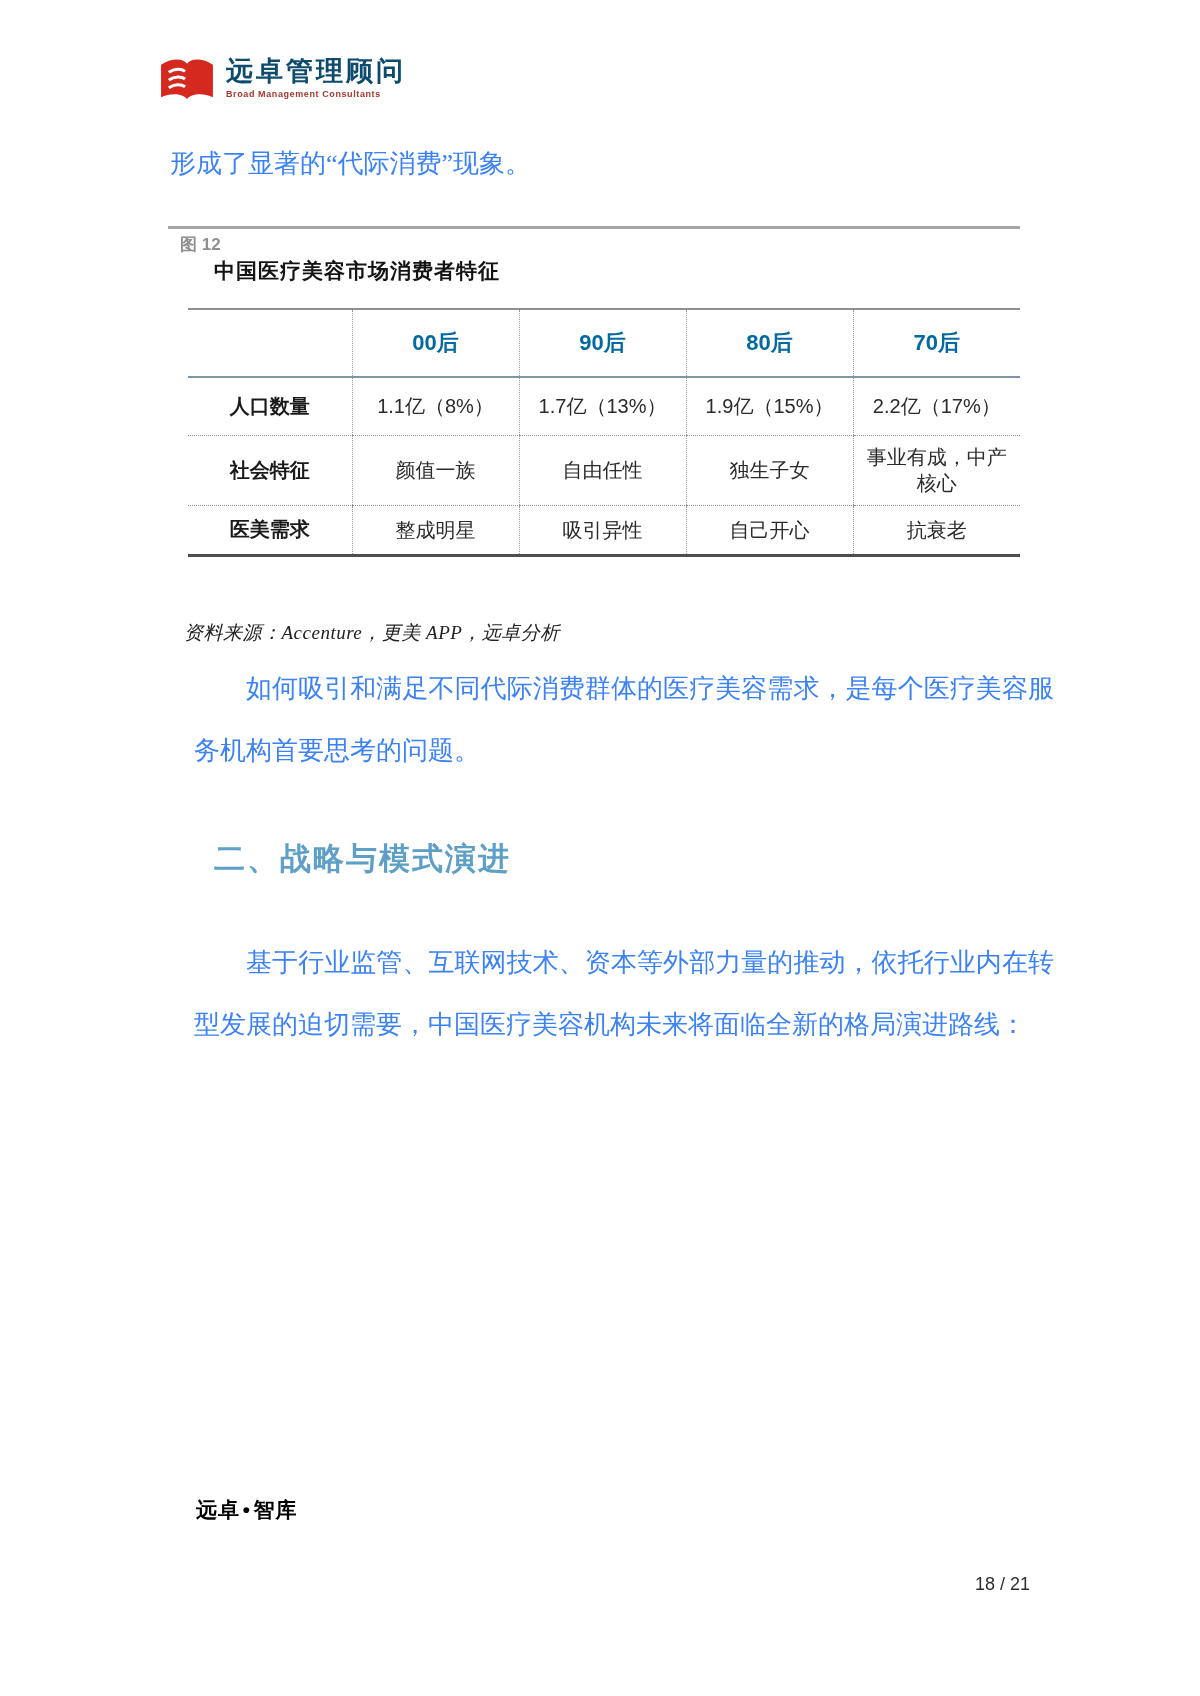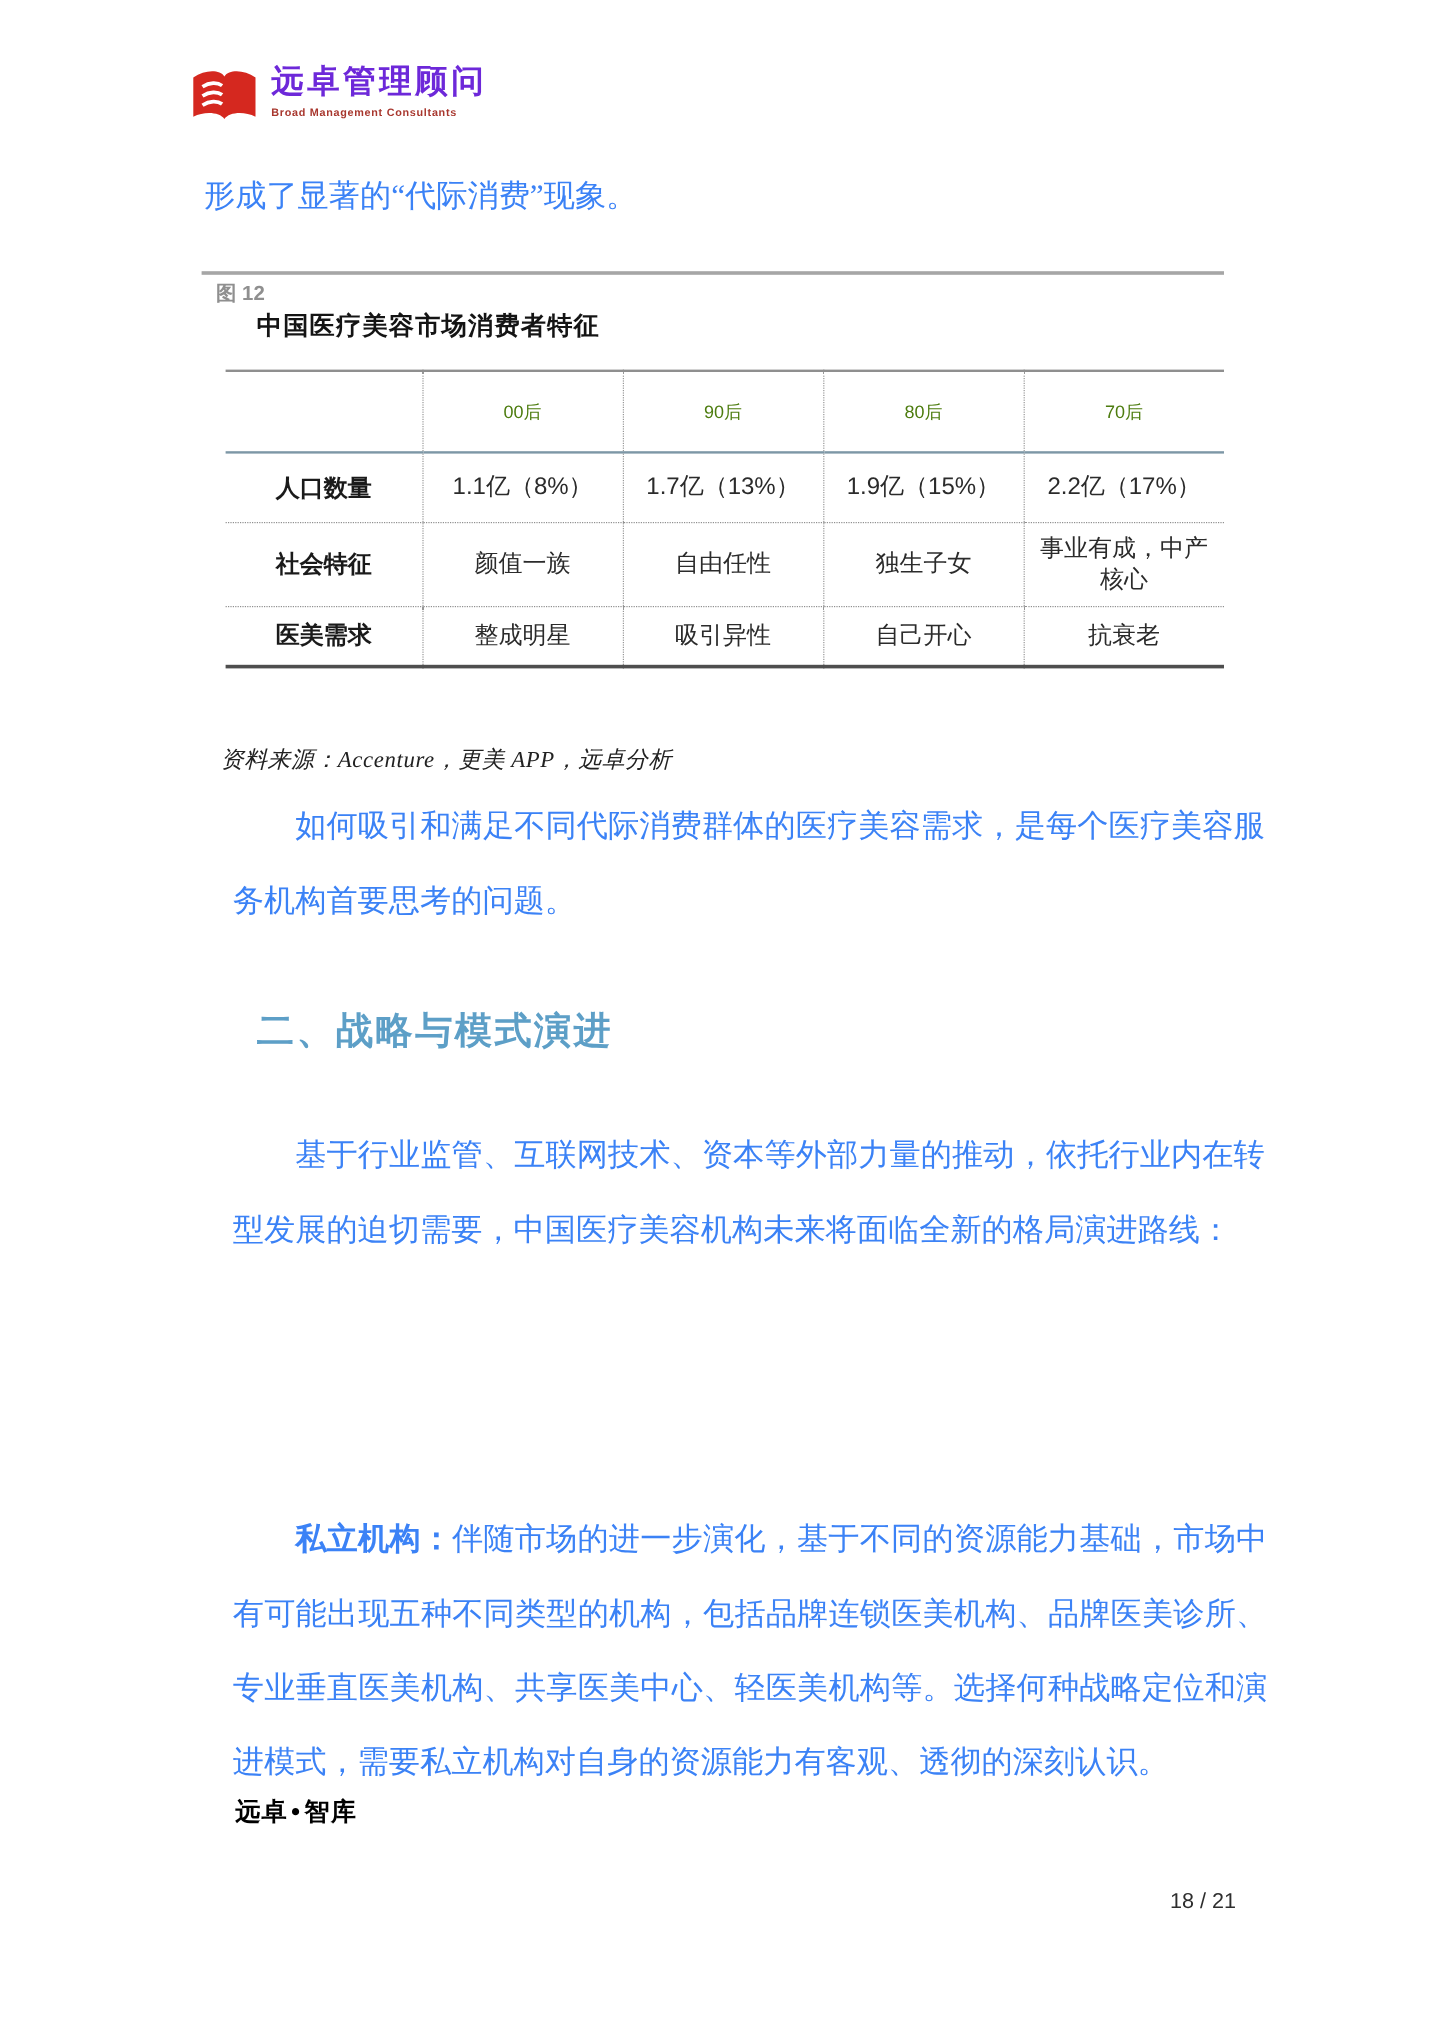--- a/index.html
+++ b/index.html
@@ -11,22 +11,22 @@
     background: #ffffff;
     overflow: hidden;
     color: #1c1c1c;
   }
 
   
   .logo { position: absolute; top: 56px; left: 158px; display: flex; align-items: flex-start; gap: 10px; }
   .logo-icon svg { display: block; }
   .logo-textwrap { display: flex; flex-direction: column; }
   .logo-cn {
-    font-family: Liberation Mono, monospace;
-    font-weight: 700; font-size: 27px; color: #6d28d9;
+    font-family: Liberation Sans, sans-serif;
+    font-weight: 700; font-size: 27px; color: #0c4a6e;
     letter-spacing: 3px; line-height: 1.15;
   }
   .logo-en {
     font-family: "Liberation Sans", sans-serif;
     font-size: 9px; font-weight: 700; color: #a8372e;
     letter-spacing: 0.6px; margin-top: 2px;
   }
 
   
   .body-p {
@@ -61,21 +61,21 @@
   .gen-table {
     position: absolute; top: 308px; left: 188px; width: 832px;
     border-collapse: collapse; table-layout: fixed;
     font-family: "Liberation Sans", sans-serif;
     border-top: 2px solid #8f8f8f;
     border-bottom: 3px solid #4e4e4e;
   }
   .gen-table col.c0 { width: 164px; }
   .gen-table th, .gen-table td { text-align: center; vertical-align: middle; padding: 2px 8px; }
   .gen-table thead th {
-    height: 62px; font-size: 15px; font-weight: 400; color: #4d7c0f;
+    height: 62px; font-size: 22px; font-weight: 700; color: #0369a1;
     border-bottom: 2px solid #7d97a6;
   }
   .gen-table tbody th { font-size: 20px; font-weight: 700; color: #1a1a1a; }
   .gen-table tbody td { font-size: 20px; font-weight: 400; color: #2b2b2b; line-height: 26px; }
   .gen-table tr > *:not(:first-child) { border-left: 1px dotted #979797; }
   .gen-table tbody tr:not(:last-child) > * { border-bottom: 1px dotted #8f8f8f; }
   .row-h1 { height: 58px; }
   .row-h2 { height: 58px; }
   .row-h3 { height: 70px; }
   .row-h4 { height: 50px; }
@@ -175,18 +175,17 @@
 
   <div class="fig-source">资料来源：Accenture，更美 APP，远卓分析</div>
 
   <p class="body-p p2 indent">如何吸引和满足不同代际消费群体的医疗美容需求，是每个医疗美容服务机构首要思考的问题。</p>
 
   <h2 class="section-heading">二、战略与模式演进</h2>
 
   <p class="body-p p3 indent">基于行业监管、互联网技术、资本等外部力量的推动，依托行业内在转型发展的迫切需要，中国医疗美容机构未来将面临全新的格局演进路线：</p>
 
 
-  <p class="body-p p5 indent"><span class="lead">私立机构：</span><span>伴随市场的进一步演化，基于不同的资源能力基础，市场中有可能出现五种不同类型的机构，包括品牌连锁医美机构、品牌医美诊所、专业垂直医美机构、共享医美中心、轻医美机构等。选择何种战略定位和演进模式，需要私立机构对自身的资源能力有客观、透彻的深刻认识。</span></p>
 
   <div class="footer-left">远卓•智库</div>
   <div class="footer-right">18 / 21</div>
 
 </div>
 
 </body></html>

